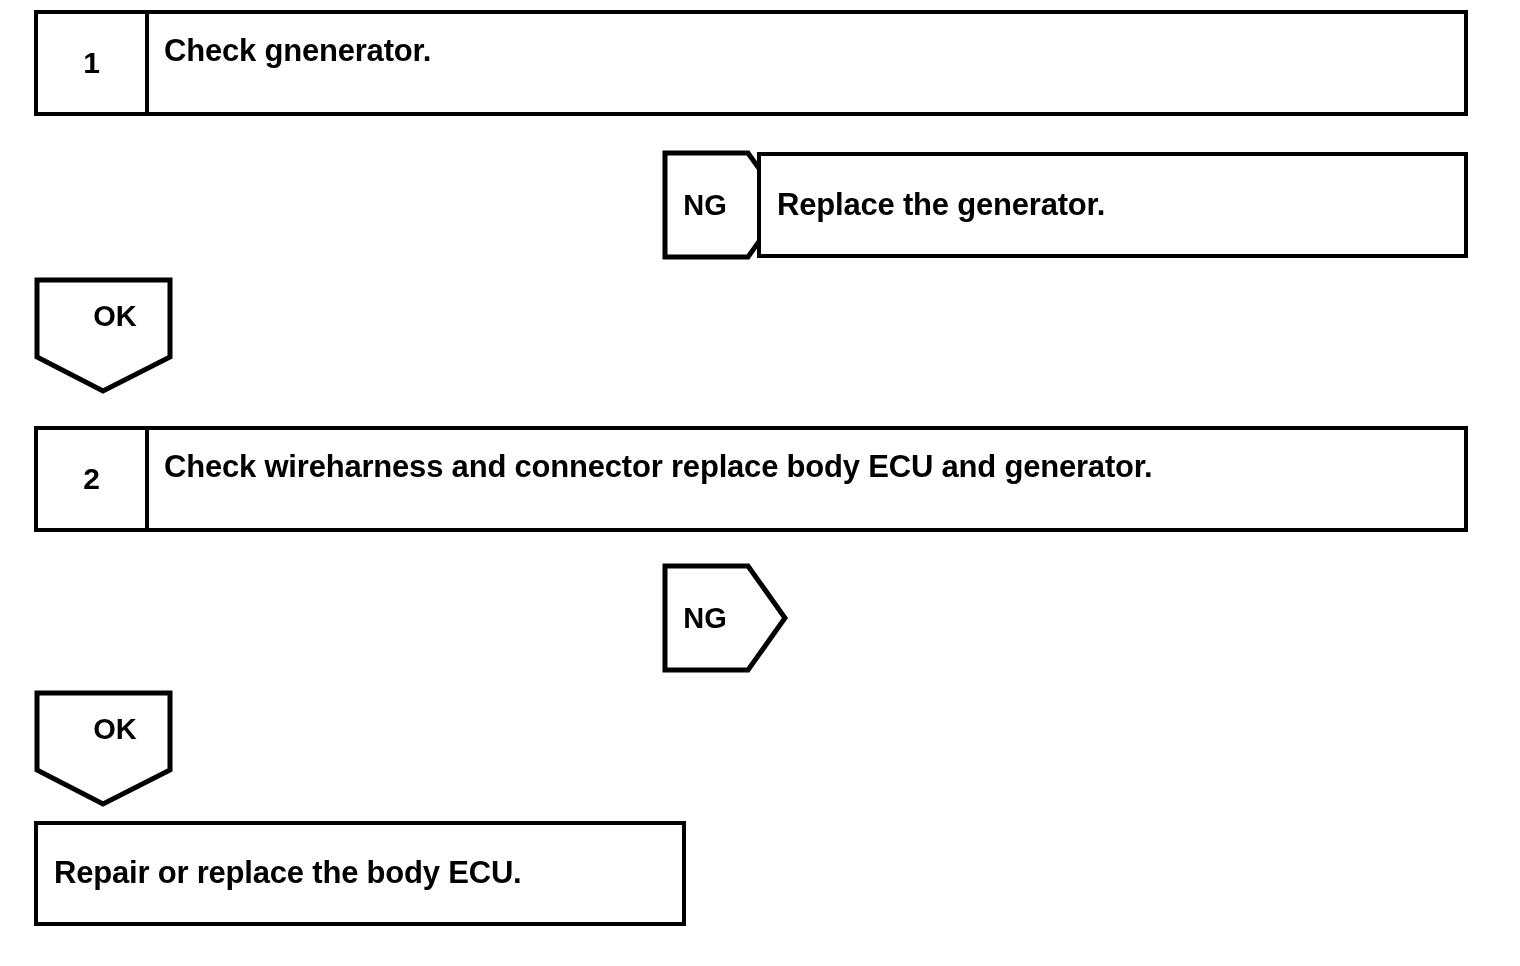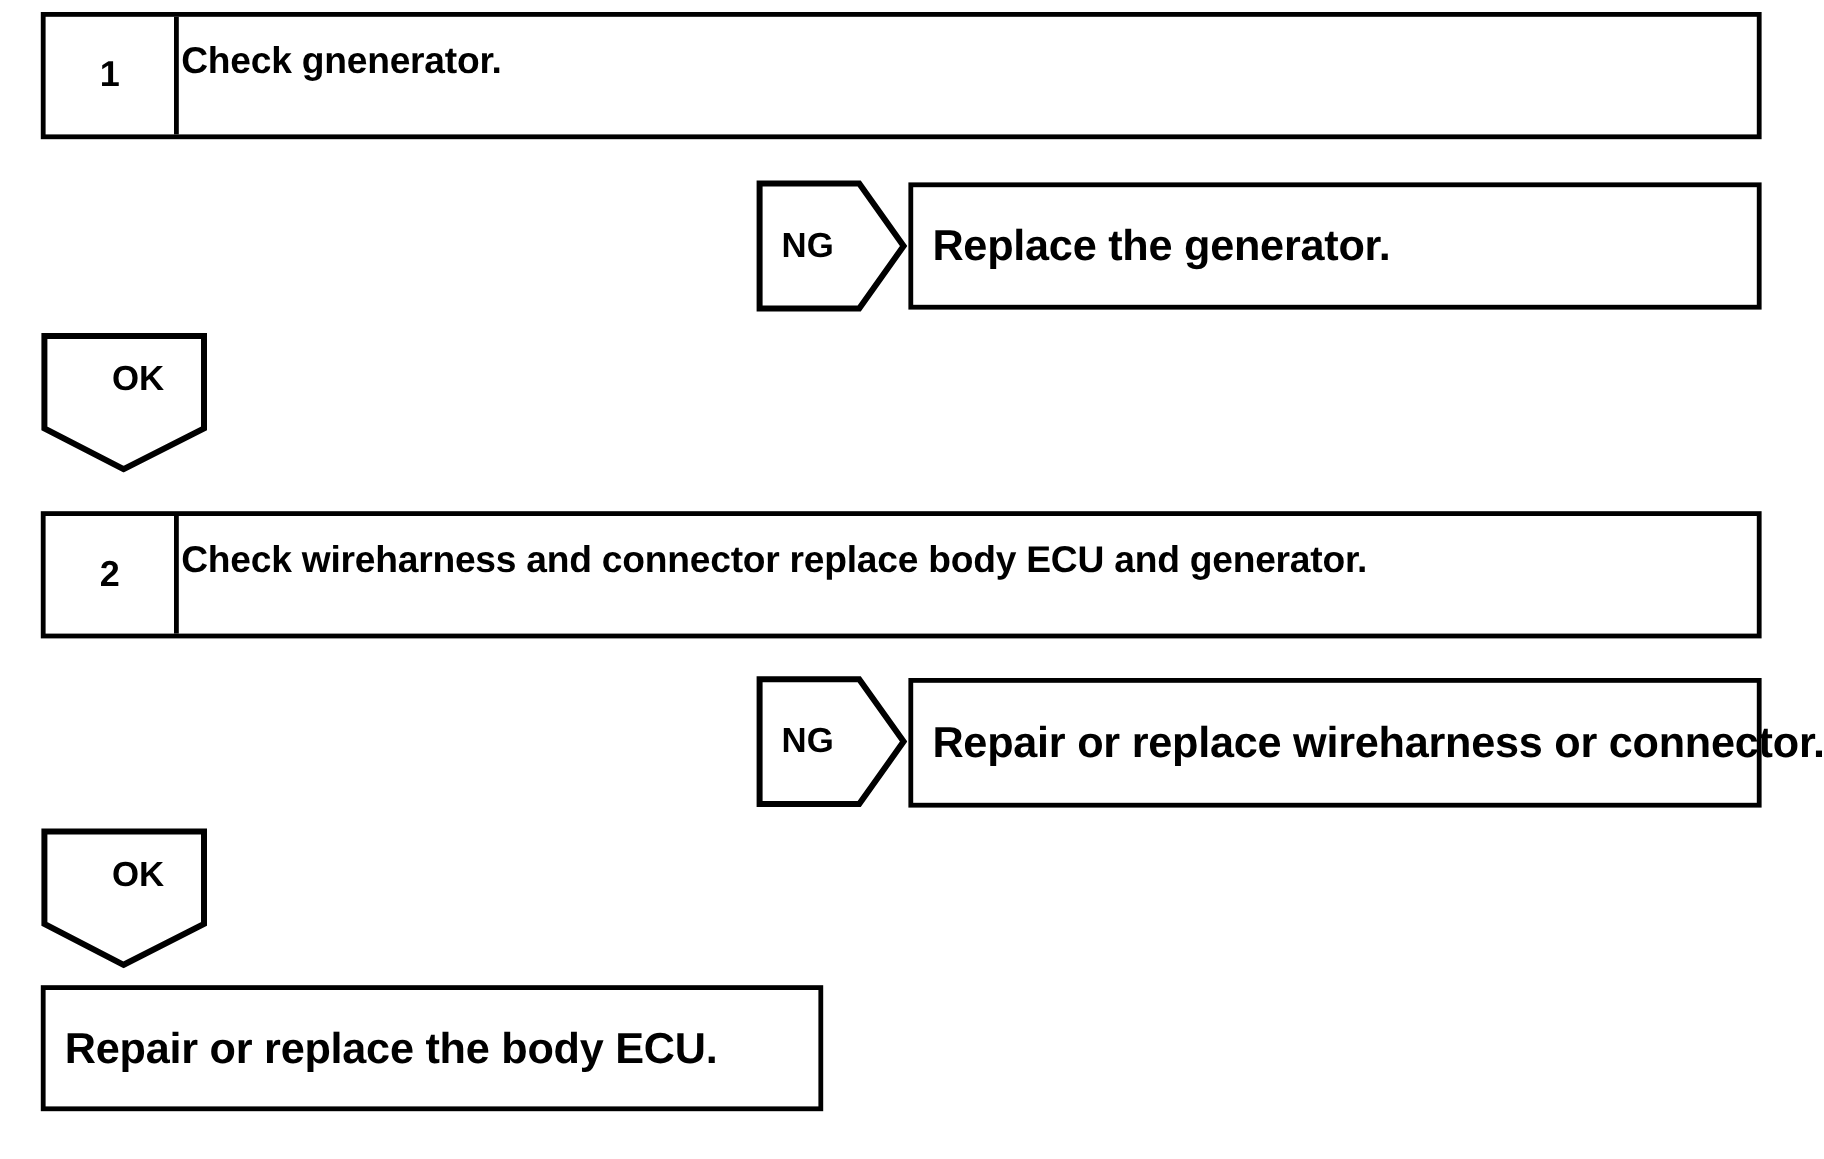--- a/index.html
+++ b/index.html
@@ -41,21 +41,21 @@
   .step-num-text {
     font-size: 30px;
     font-weight: bold;
     letter-spacing: 0px;
     line-height: 1;
   }
   .step-text-cell {
     flex: 1 1 auto;
     display: flex;
     align-items: flex-start;
-    padding-left: 2px;
+    padding-left: 15px;
     padding-top: 21px;
   }
   .step-text {
     font-size: 31px;
     font-weight: bold;
     line-height: 1.05;
     white-space: nowrap;
     letter-spacing: -0.2px;
   }
 
@@ -63,30 +63,31 @@
   .action-box {
     position: absolute;
     box-sizing: border-box;
     border: 4px solid #000000;
     background: #ffffff;
     display: flex;
     align-items: center;
     padding-left: 16px;
   }
   .action-text {
-    font-size: 36px;
+    font-size: 31px;
     font-weight: bold;
     line-height: 1.05;
     white-space: nowrap;
     letter-spacing: -0.2px;
   }
 
   
   .ng-shape {
     position: absolute;
+    margin-left: 32px;
   }
   .ng-shape svg {
     display: block;
   }
   .ng-label {
     position: absolute;
     top: 0;
     left: 0;
     width: 86px;
     height: 100%;
@@ -161,23 +162,20 @@
     </div>
   </div>
 
   <div class="ng-shape" style="left:630px; top:563px; width:126px; height:110px;">
     <svg width="126" height="110" viewBox="0 0 126 110">
       <polygon points="3,3 86,3 123,55 86,107 3,107" fill="#ffffff" stroke="#000000" stroke-width="5" stroke-linejoin="miter"></polygon>
     </svg>
     <span class="ng-label">NG</span>
   </div>
 
-  <div class="action-box" style="left:757px; top:565px; width:711px; height:108px;">
-    <span class="action-text">Repair or replace wireharness or connector.</span>
-  </div>
 
   <div class="ok-shape" style="left:34px; top:690px; width:140px; height:117px;">
     <svg width="140" height="117" viewBox="0 0 140 117">
       <polygon points="3,3 136,3 136,80 69,114 3,80" fill="#ffffff" stroke="#000000" stroke-width="5" stroke-linejoin="miter"></polygon>
     </svg>
     <span class="ok-label">OK</span>
   </div>
 
   <div class="action-box" style="left:34px; top:821px; width:652px; height:105px; ">
     <span class="action-text">Repair or replace the body ECU.</span>

